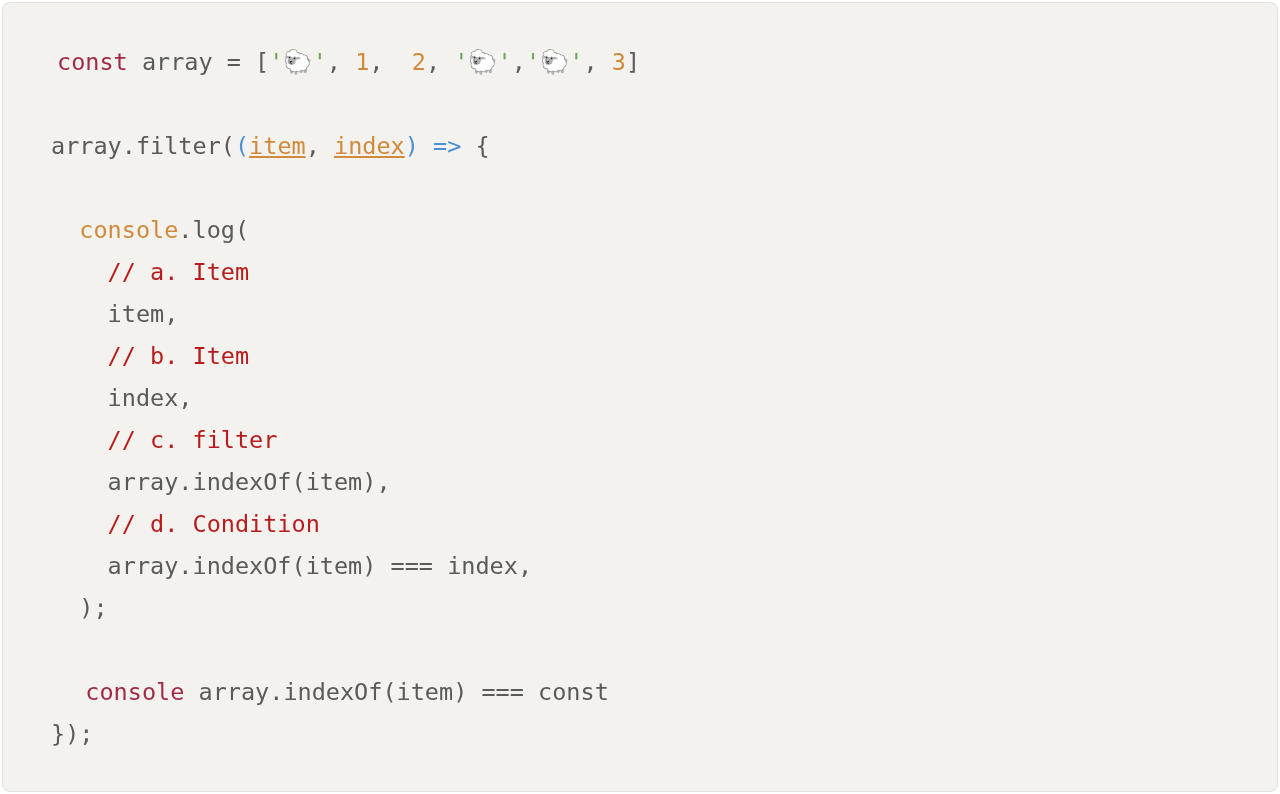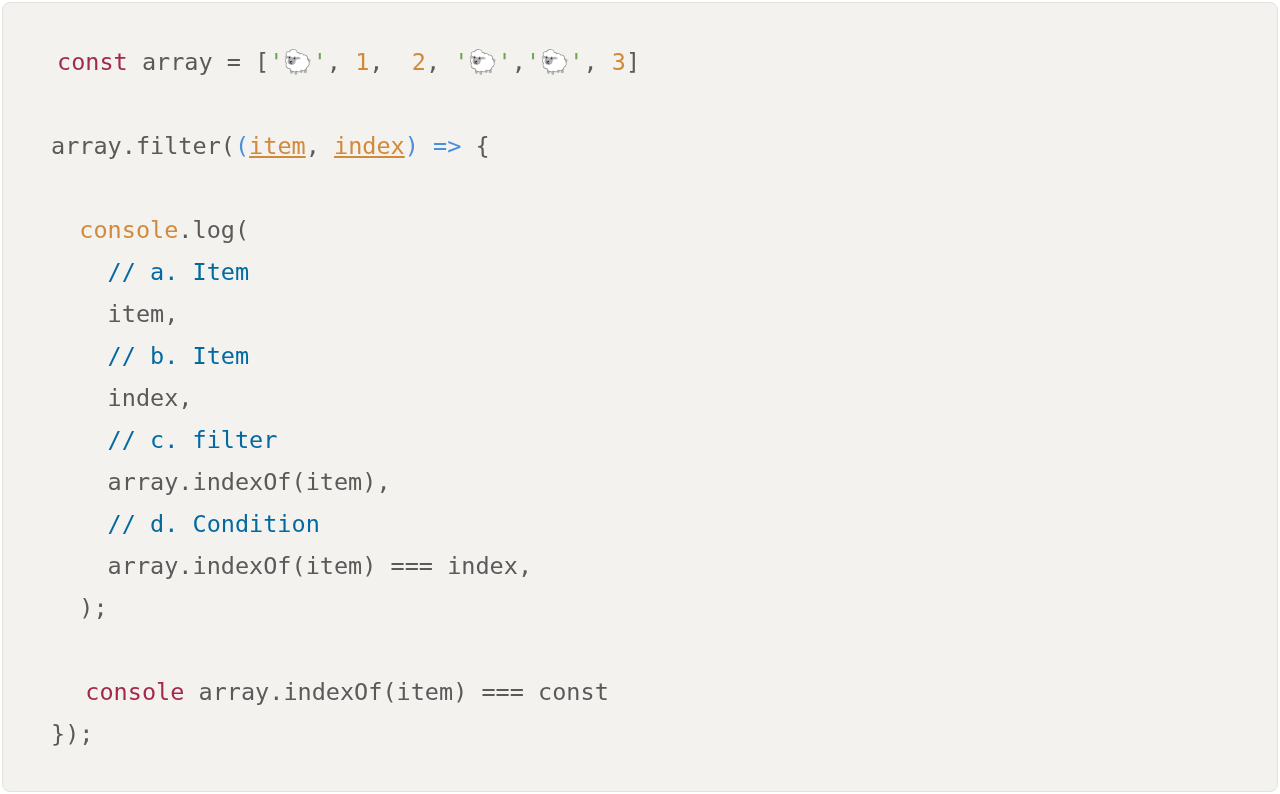--- a/index.html
+++ b/index.html
@@ -27,21 +27,21 @@
   }
   .tok-keyword   { color: #a22a48; margin-left: 6px; } 
   .tok-default   { color: #5a5a5a; text-align: center; } 
   .tok-punct     { color: #5a5a5a; }
   .tok-string-q  { color: #6aa84f; } 
   .tok-number    { color: #d18a3a; } 
   .tok-paren     { color: #4a90d9; } 
   .tok-param     { color: #d18a3a; text-decoration: underline; } 
   .tok-arrow     { color: #4a90d9; }
   .tok-builtin   { color: #d18a3a; } 
-  .tok-comment   { color: #0369a1; font-style: normal; }
+  .tok-comment   { color: #b91c1c; font-style: normal; }
 </style>
 </head>
 <body>
 
 <pre class="code-block"><span><span class="tok-keyword">const</span><span class="tok-default"> array </span><span class="tok-default">= </span><span class="tok-default">[</span><span class="tok-string-q">'</span><span>🐑</span><span class="tok-string-q">'</span><span class="tok-default">, </span><span class="tok-number">1</span><span class="tok-default">,  </span><span class="tok-number">2</span><span class="tok-default">, </span><span class="tok-string-q">'</span><span>🐑</span><span class="tok-string-q">'</span><span class="tok-default">,</span><span class="tok-string-q">'</span><span>🐑</span><span class="tok-string-q">'</span><span class="tok-default">, </span><span class="tok-number">3</span><span class="tok-default">]</span></span>
 
 <span><span class="tok-default">array.filter(</span><span class="tok-paren">(</span><span class="tok-param">item</span><span class="tok-punct">, </span><span class="tok-param">index</span><span class="tok-paren">)</span><span class="tok-arrow"> =&gt;</span><span class="tok-default"> {</span></span>
 
 <span><span>  </span><span class="tok-builtin">console</span><span class="tok-default">.log(</span></span>
 <span><span>    </span><span class="tok-comment">// a. Item</span></span>

